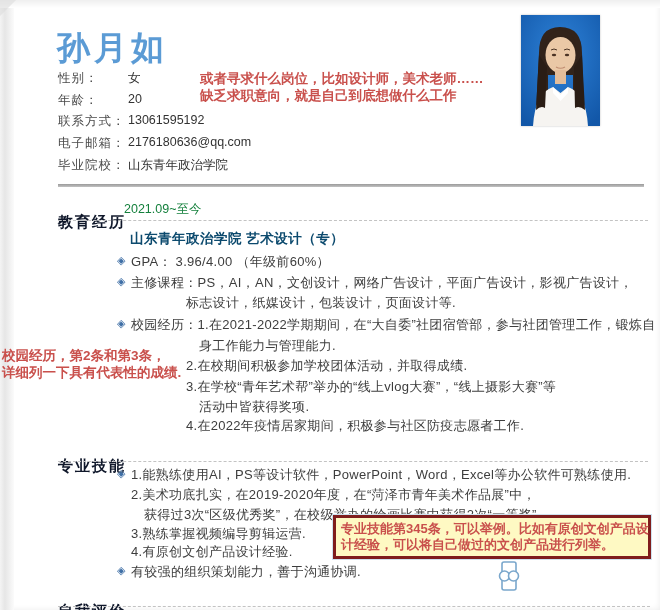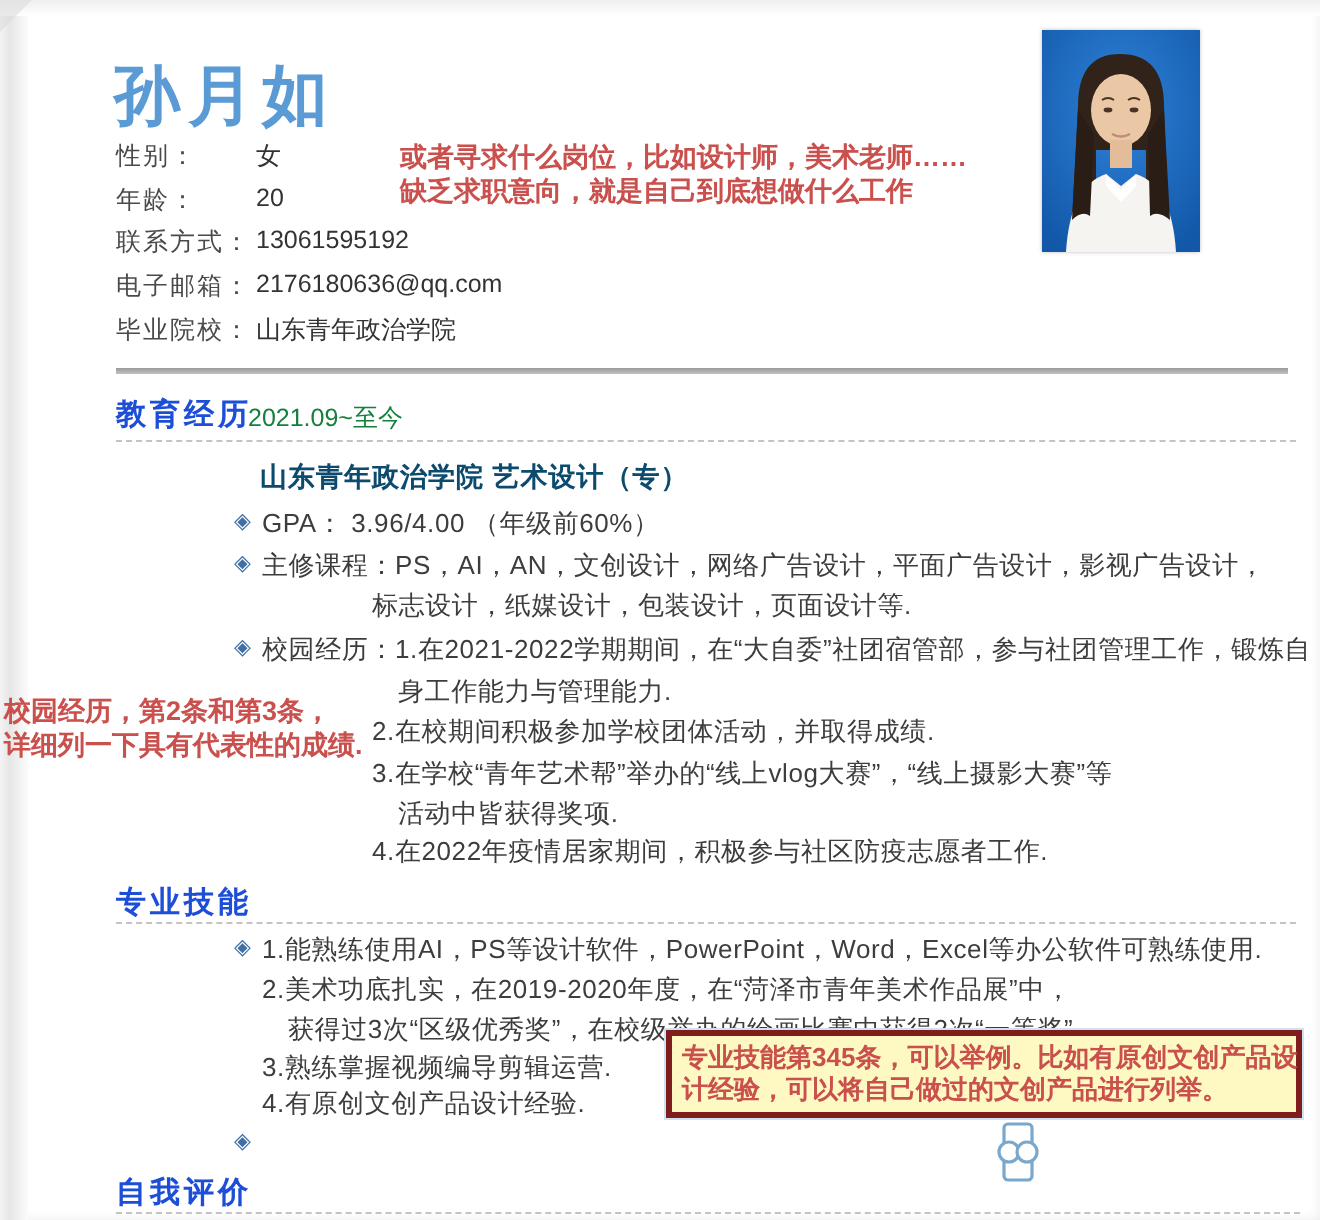--- a/index.html
+++ b/index.html
@@ -42,21 +42,21 @@
   .photo{
     left:521px;top:15px;width:79px;height:111px;
     box-shadow:0 0 2px rgba(0,0,0,.25);
   }
 
   .rule{
     left:58px;top:184px;width:586px;height:2.5px;
     background:linear-gradient(180deg,#9a9a9a,#c2c2c2);
   }
 
-  .sec-header{font-size:15px;font-weight:bold;color:#1d4ed8;letter-spacing:2px;}
+  .sec-header{font-size:15px;font-weight:bold;color:#0f172a;letter-spacing:2px;margin-top:15px;}
   .sec-period{font-size:12.5px;color:#15803d;}
   .dashed{border-top:1.5px dashed #c3c3c3;height:0;}
 
   .body-line{font-size:13px;color:#3d3d3d;letter-spacing:.3px;}
   .bold-line{font-size:13.5px;font-weight:bold;color:#0c4a6e;letter-spacing:.5px;}
   .bullet{font-size:11px;color:#3f6fa6;}
 
   .note-box{
     left:333px;top:515px;width:302px;
     border:3px solid #7f1d1d;outline:1px solid #cfe2ef;
@@ -159,20 +159,21 @@
   <div class="abs dashed" style="left:58px;top:461px;width:590px;"></div>
 
   <div class="abs bullet" style="left:117px;top:467px;">◈</div>
   <div class="abs body-line" style="left:131px;top:466px;">1.能熟练使用AI，PS等设计软件，PowerPoint，Word，Excel等办公软件可熟练使用.</div>
   <div class="abs body-line" style="left:131px;top:486px;">2.美术功底扎实，在2019-2020年度，在“菏泽市青年美术作品展”中，</div>
   <div class="abs body-line" style="left:144px;top:506px;">获得过3次“区级优秀奖”，在校级举办的绘画比赛中获得2次“一等奖”.</div>
   <div class="abs body-line" style="left:131px;top:525px;">3.熟练掌握视频编导剪辑运营.</div>
   <div class="abs body-line" style="left:131px;top:543px;">4.有原创文创产品设计经验.</div>
 
   <div class="abs bullet" style="left:117px;top:564px;">◈</div>
+  <div class="abs body-line" style="left:131px;top:563px;">有较强的组织策划能力，善于沟通协调.</div>
 
   <div class="abs note-box">
     <span class="red-note">专业技能第345条，可以举例。比如有原创文创产品设</span>
     <span class="red-note">计经验，可以将自己做过的文创产品进行列举。</span>
   </div>
 
   <div class="abs anchor-icon">
     <svg width="26" height="36" viewBox="0 0 26 36">
       <rect x="6" y="3" width="14" height="28" rx="2" fill="none" stroke="#7aa7cc" stroke-width="1.6"></rect>
       <circle cx="8.5" cy="17" r="5" fill="#ffffff" stroke="#7aa7cc" stroke-width="1.6"></circle>

